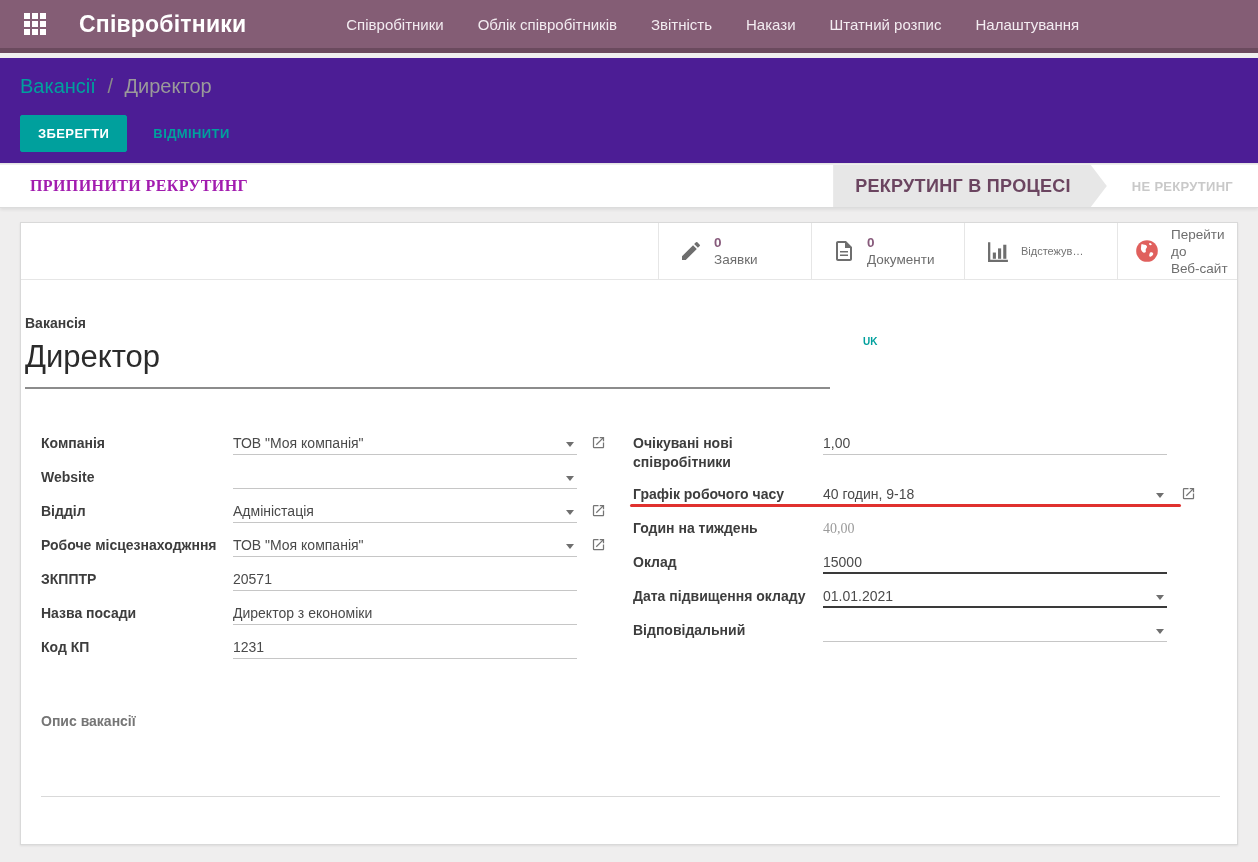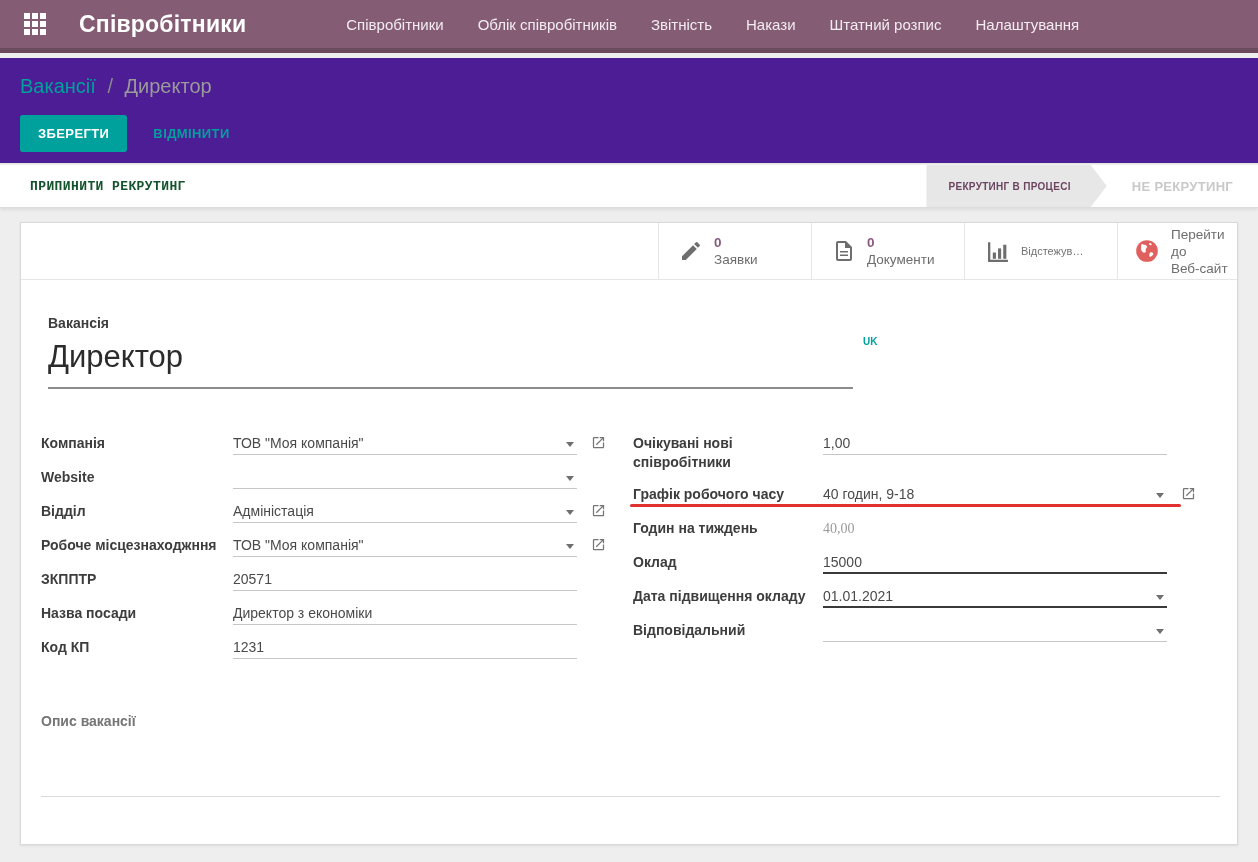--- a/index.html
+++ b/index.html
@@ -49,27 +49,27 @@
   }
 
   
   .status-row {
     position:absolute; top:165px; left:0; width:100%; height:43px;
     background:#fff; border-bottom:1px solid #dcdcdc;
     box-shadow:0 2px 3px rgba(0,0,0,.07);
     display:flex; align-items:center;
   }
   .btn-stop {
-    background:none; border:none; color:#14532d; font-size:13px; font-weight:bold;
+    background:none; border:none; color:#a21caf; font-size:16px; font-weight:bold;
     letter-spacing:.4px; margin-left:30px; cursor:pointer;
-    font-family:Liberation Mono, monospace;
+    font-family:Liberation Serif, serif;
   }
   .stages { margin-left:auto; display:flex; align-items:stretch; height:100%; }
   .stage-active {
-    background:#e7e7e7; color:#6b4560; font-size:10px; font-weight:bold; letter-spacing:.3px;
+    background:#e7e7e7; color:#6b4560; font-size:18px; font-weight:bold; letter-spacing:.3px;
     display:flex; align-items:center; padding:0 36px 0 22px; cursor:pointer;
     clip-path:polygon(0 0, calc(100% - 16px) 0, 100% 50%, calc(100% - 16px) 100%, 0 100%);
   }
   .stage-inactive {
     color:#c9c9c9; font-size:13px; font-weight:bold; letter-spacing:.3px;
     display:flex; align-items:center; padding:0 25px; cursor:pointer;
   }
 
   
   .card {
@@ -81,21 +81,21 @@
     width:153px; border-left:1px solid #e6e6e6; display:flex; align-items:center;
     gap:11px; padding-left:20px; cursor:pointer; background:#fff;
   }
   .stat-btn:last-child { width:120px;padding-left:16px; }
   .stat-txt { display:flex; flex-direction:column; font-size:13.5px; color:#6d6d6d; line-height:17px; }
   .stat-count { color:#875A7B; font-weight:bold; }
   .stat-single { font-size:11px; color:#737373; }
 
   .form-body { position:relative; height:566px; }
 
-  .o-title-block { position:absolute; left:27px; top:35px; width:805px; }
+  .o-title-block { position:absolute; left:4px; top:35px; width:805px; }
   .o-title-label { font-size:14px; font-weight:bold; color:#3d3d3d; }
   .o-title-input {
     margin-top:8px; font-size:31px; color:#2b2b2b; padding-bottom:12px;
     border-bottom:2px solid #8c8c8c; cursor:text;
   }
   .lang-badge { position:absolute; left:798px; top:56px; color:#00A09D; font-size:10px; font-weight:bold; cursor:pointer;margin-left:44px; }
 
   .col { position:absolute; top:154px; }
   .col-left  { left:20px;  width:536px; }
   .col-right { left:612px; width:534px; }

